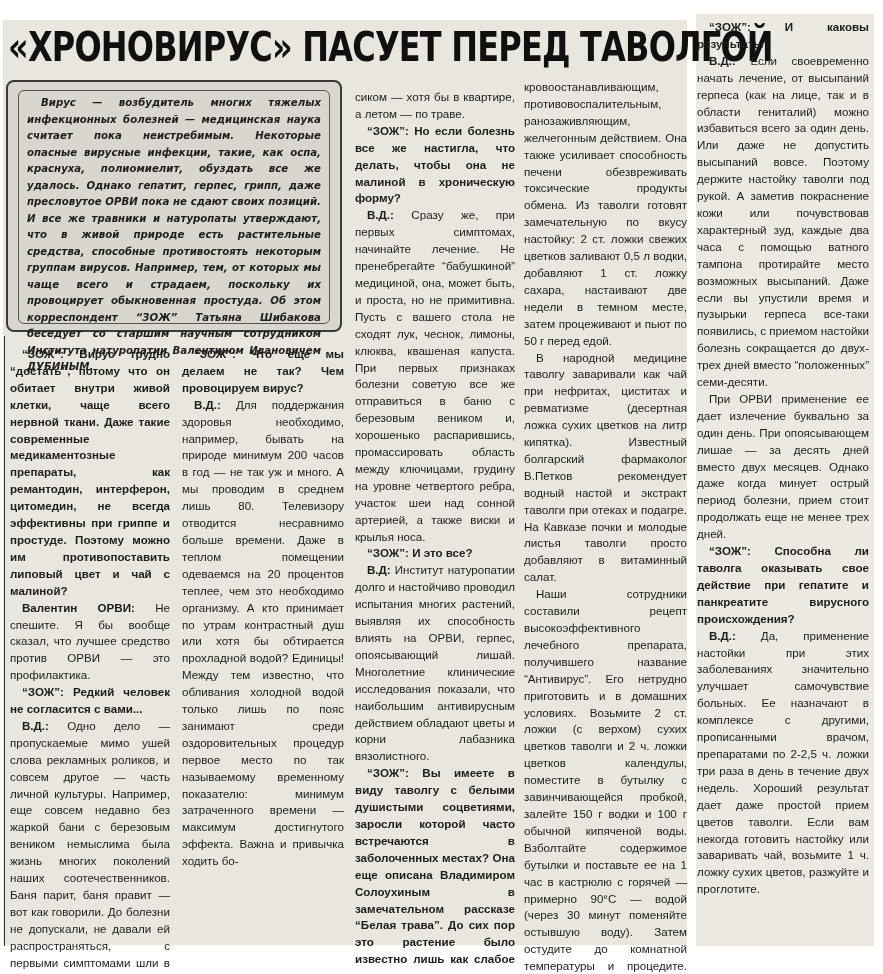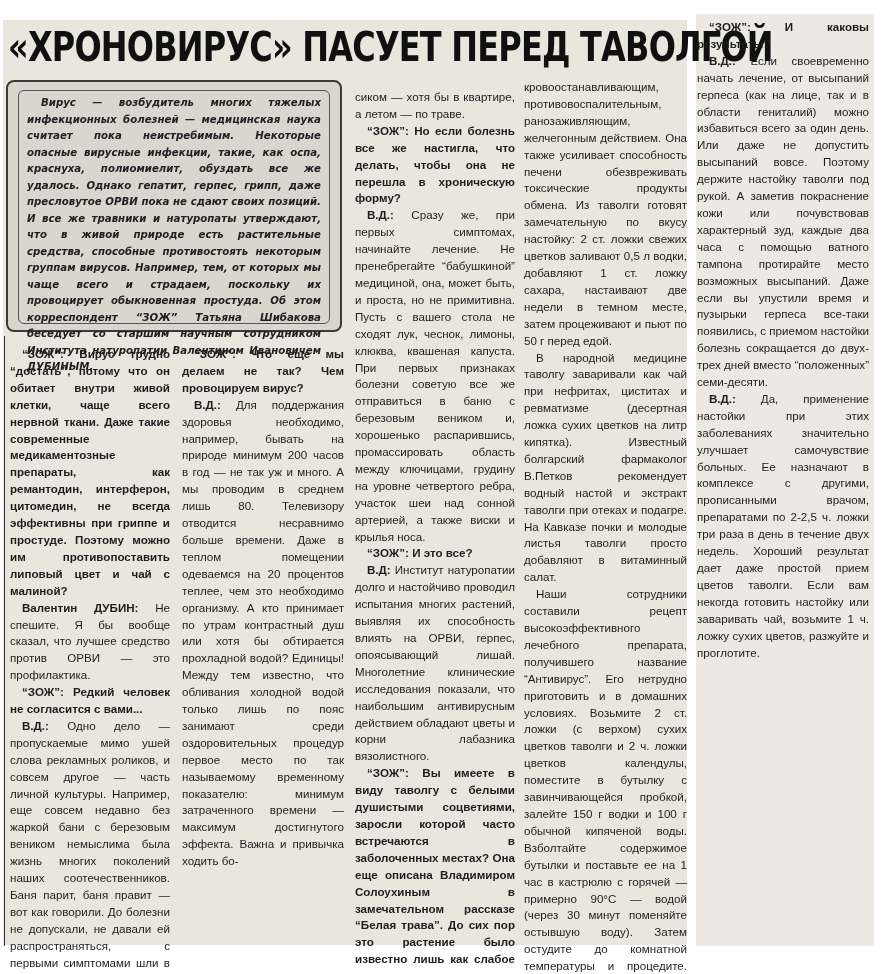--- a/index.html
+++ b/index.html
@@ -66,45 +66,47 @@
 <div class="headline">«ХРОНОВИРУС» ПАСУЕТ ПЕРЕД ТАВОЛГОЙ</div>
 
 <div class="lead-box">
   <div class="lead-box-inner">
     <p class="lead">Вирус — возбудитель многих тяжелых инфекционных болезней — медицинская наука считает пока неистребимым. Некоторые опасные вирусные инфекции, такие, как оспа, краснуха, полиомиелит, обуздать все же удалось. Однако гепатит, герпес, грипп, даже пресловутое ОРВИ пока не сдают своих позиций. И все же травники и натуропаты утверждают, что в живой природе есть растительные средства, способные противостоять некоторым группам вирусов. Например, тем, от которых мы чаще всего и страдаем, поскольку их провоцирует обыкновенная простуда. Об этом корреспондент “ЗОЖ” Татьяна Шибакова беседует со старшим научным сотрудником Института натуропатии Валентином Ивановичем ДУБИНЫМ.</p>
   </div>
 </div>
 
 <div class="col c1">
   <p class="q"><span>“ЗОЖ”:</span><span> Вирус трудно “достать”, потому что он обитает внутри живой клетки, чаще всего нервной ткани. Даже такие современные медикаментозные препараты, как ремантодин, интерферон, цитомедин, не всегда эффективны при гриппе и простуде. Поэтому можно им противопоставить липовый цвет и чай с малиной?</span></p>
-  <p><span class="speaker">Валентин ДУБИН:</span><span> Не спешите. Я бы вообще сказал, что лучшее средство против ОРВИ — это профилактика.</span></p>
+  <p><span class="speaker">Валентин ОРВИ:</span><span> Не спешите. Я бы вообще сказал, что лучшее средство против ОРВИ — это профилактика.</span></p>
   <p class="q"><span>“ЗОЖ”:</span><span> Редкий человек не согласится с вами...</span></p>
   <p><span class="speaker">В.Д.:</span><span> Одно дело — пропускаемые мимо ушей слова рекламных роликов, и совсем другое — часть личной культуры. Например, еще совсем недавно без жаркой бани с березовым веником немыслима была жизнь многих поколений наших соотечественников. Баня парит, баня правит — вот как говорили. До болезни не допускали, не давали ей распространяться, с первыми симптомами шли в парную и выгоняли всякую хворь. Простудный порог был очень высоким. А теперь из-за нашего “парникового” обра-</span></p>
 </div>
 
 <div class="col c2">
   <p class="q"><span>“ЗОЖ”:</span><span> Что еще мы делаем не так? Чем провоцируем вирус?</span></p>
   <p><span class="speaker">В.Д.:</span><span> Для поддержания здоровья необходимо, например, бывать на природе минимум 200 часов в год — не так уж и много. А мы проводим в среднем лишь 80. Телевизору отводится несравнимо больше времени. Даже в теплом помещении одеваемся на 20 процентов теплее, чем это необходимо организму. А кто принимает по утрам контрастный душ или хотя бы обтирается прохладной водой? Единицы! Между тем известно, что обливания холодной водой только лишь по пояс занимают среди оздоровительных процедур первое место по так называемому временному показателю: минимум затраченного времени — максимум достигнутого эффекта. Важна и привычка ходить бо-</span></p>
 </div>
 
 <div class="col c3">
   <p class="cont">сиком — хотя бы в квартире, а летом — по траве.</p>
-  <p class="q"><span>“ЗОЖ”:</span><span> Но если болезнь все же настигла, что делать, чтобы она не перешла в хроническую форму?</span></p>
+  <p class="q"><span>“ЗОЖ”:</span><span> Но если болезнь все же настигла, что делать, чтобы она не малиной в хроническую форму?</span></p>
   <p><span class="speaker">В.Д.:</span><span> Сразу же, при первых симптомах, начинайте лечение. Не пренебрегайте “бабушкиной” медициной, она, может быть, и проста, но не примитивна. Пусть с вашего стола не сходят лук, чеснок, лимоны, клюква, квашеная капуста. При первых признаках болезни советую все же отправиться в баню с березовым веником и, хорошенько распарившись, промассировать область между ключицами, грудину на уровне четвертого ребра, участок шеи над сонной артерией, а также виски и крылья носа.</span></p>
   <p class="q"><span>“ЗОЖ”:</span><span> И это все?</span></p>
   <p><span class="speaker">В.Д:</span><span> Институт натуропатии долго и настойчиво проводил испытания многих растений, выявляя их способность влиять на ОРВИ, герпес, опоясывающий лишай. Многолетние клинические исследования показали, что наибольшим антивирусным действием обладают цветы и корни лабазника вязолистного.</span></p>
   <p class="q"><span>“ЗОЖ”:</span><span> Вы имеете в виду таволгу с белыми душистыми соцветиями, заросли которой часто встречаются в заболоченных местах? Она еще описана Владимиром Солоухиным в замечательном рассказе “Белая трава”. До сих пор это растение было известно лишь как слабое вяжущее средство.</span></p>
 
 </div>
 
 <div class="col c4">
   <p class="cont">кровоостанавливающим, противовоспалительным, ранозаживляющим, желчегонным действием. Она также усиливает способность печени обезвреживать токсические продукты обмена. Из таволги готовят замечательную по вкусу настойку: 2 ст. ложки свежих цветков заливают 0,5 л водки, добавляют 1 ст. ложку сахара, настаивают две недели в темном месте, затем процеживают и пьют по 50 г перед едой.</p>
   <p>В народной медицине таволгу заваривали как чай при нефритах, циститах и ревматизме (десертная ложка сухих цветков на литр кипятка). Известный болгарский фармаколог В.Петков рекомендует водный настой и экстракт таволги при отеках и подагре. На Кавказе почки и молодые листья таволги просто добавляют в витаминный салат.</p>
   <p>Наши сотрудники составили рецепт высокоэффективного лечебного препарата, получившего название “Антивирус”. Его нетрудно приготовить и в домашних условиях. Возьмите 2 ст. ложки (с верхом) сухих цветков таволги и 2 ч. ложки цветков календулы, поместите в бутылку с завинчивающейся пробкой, залейте 150 г водки и 100 г обычной кипяченой воды. Взболтайте содержимое бутылки и поставьте ее на 1 час в кастрюлю с горячей — примерно 90°С — водой (через 30 минут поменяйте остывшую воду). Затем остудите до комнатной температуры и процедите. Принимайте настойку по 2,5 ч. ложки перед завтраком, обедом и перед сном. При ОРВИ — три дня подряд, при высыпаниях герпеса — пять дней, при</p>
 </div>
 
 <div class="col c5">
   <p class="q"><span>“ЗОЖ”:</span><span> И каковы результаты?</span></p>
   <p><span class="speaker">В.Д.:</span><span> Если своевременно начать лечение, от высыпаний герпеса (как на лице, так и в области гениталий) можно избавиться всего за один день. Или даже не допустить высыпаний вовсе. Поэтому держите настойку таволги под рукой. А заметив покраснение кожи или почувствовав характерный зуд, каждые два часа с помощью ватного тампона протирайте место возможных высыпаний. Даже если вы упустили время и пузырьки герпеса все-таки появились, с приемом настойки болезнь сокращается до двух-трех дней вместо “положенных” семи-десяти.</span></p>
+  <p>При ОРВИ применение ее дает излечение буквально за один день. При опоясывающем лишае — за десять дней вместо двух месяцев. Однако даже когда минует острый период болезни, прием стоит продолжать еще не менее трех дней.</p>
+  <p class="q"><span>“ЗОЖ”:</span><span> Способна ли таволга оказывать свое действие при гепатите и панкреатите вирусного происхождения?</span></p>
   <p><span class="speaker">В.Д.:</span><span> Да, применение настойки при этих заболеваниях значительно улучшает самочувствие больных. Ее назначают в комплексе с другими, прописанными врачом, препаратами по 2-2,5 ч. ложки три раза в день в течение двух недель. Хороший результат дает даже простой прием цветов таволги. Если вам некогда готовить настойку или заваривать чай, возьмите 1 ч. ложку сухих цветов, разжуйте и проглотите.</span></p>
 </div>
 
 <div class="divider" style="left:4px; top:336px; height:610px;"></div>
 
 </body></html>

